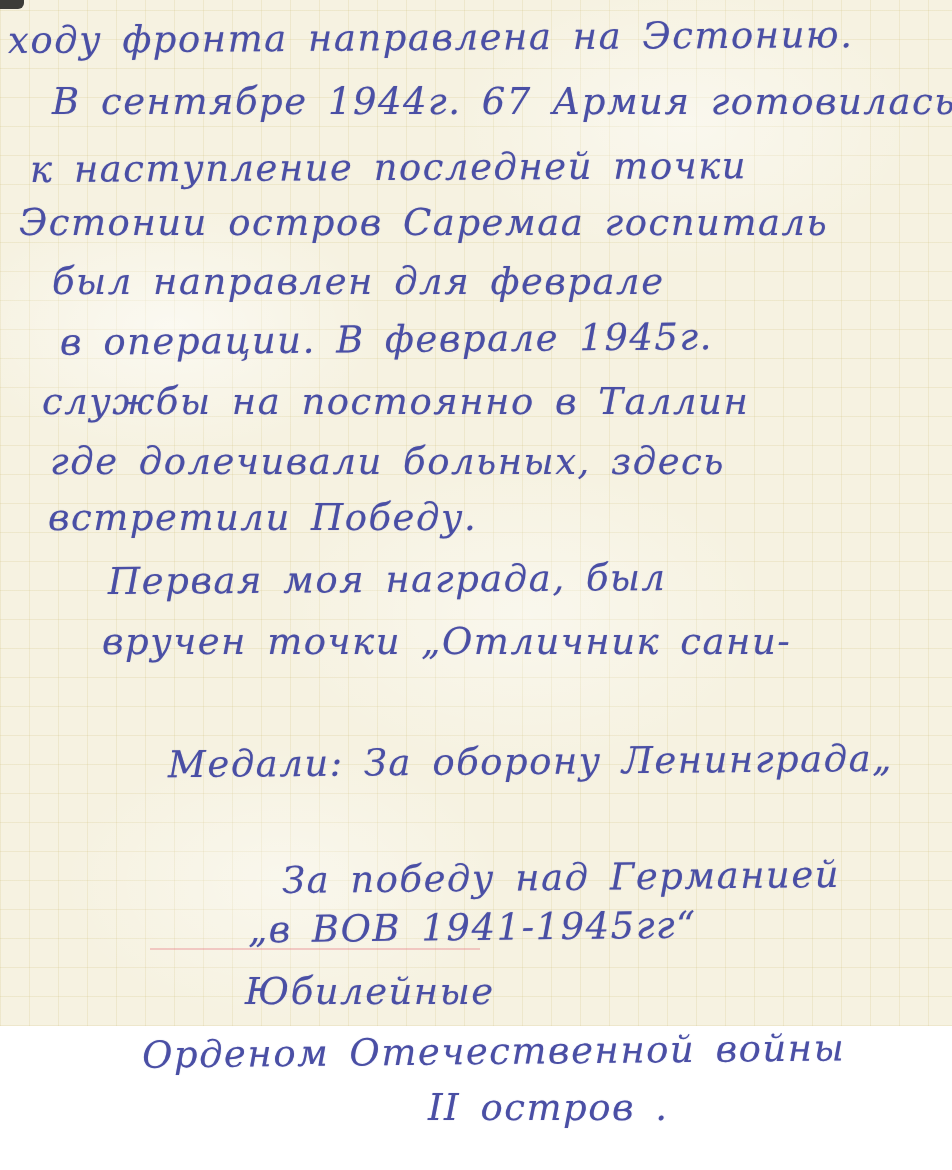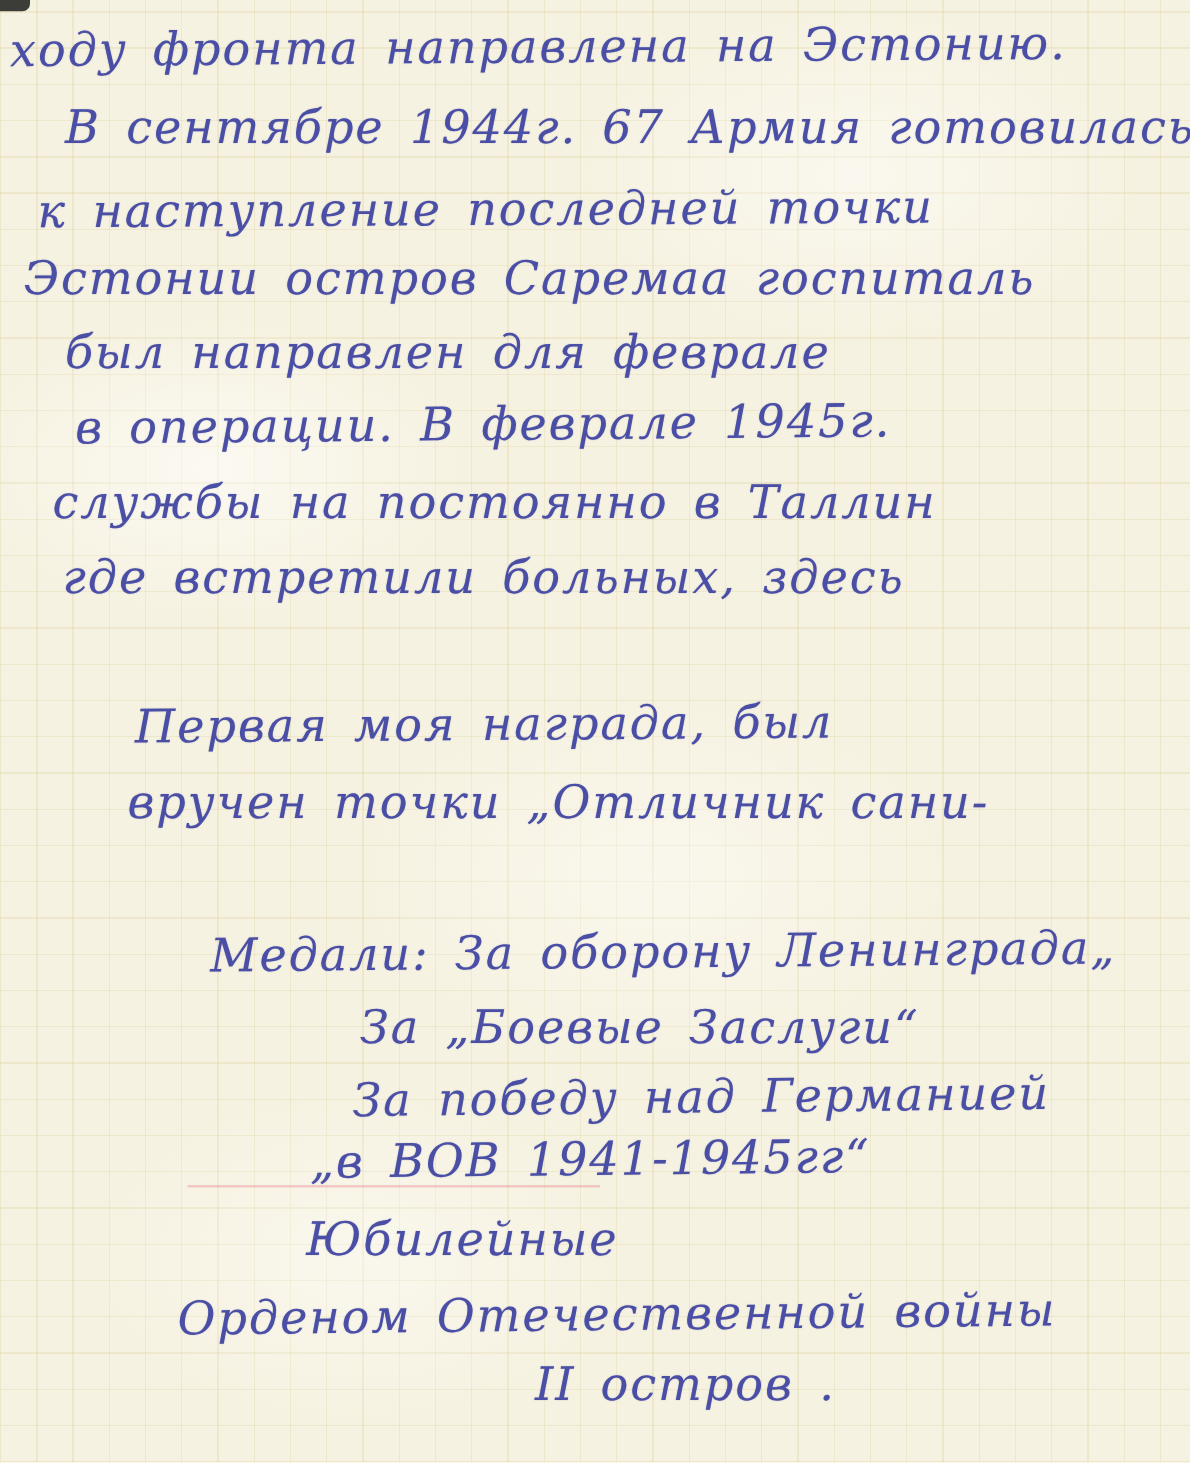--- a/index.html
+++ b/index.html
@@ -7,21 +7,21 @@
     padding: 0;
     width: 952px;
     height: 1170px;
     overflow: hidden;
     font-family: "DejaVu Serif", serif;
   }
 
   .page {
     position: relative;
     width: 952px;
-    height: 1170px;
+    height: 1026px;
     background-color: #f6f2e1;
     
     background-image:
       radial-gradient(ellipse 300px 180px at 18% 32%, rgba(255,255,255,0.55), rgba(255,255,255,0) 70%),
       radial-gradient(ellipse 340px 200px at 72% 12%, rgba(255,255,255,0.45), rgba(255,255,255,0) 70%),
       radial-gradient(ellipse 360px 220px at 55% 60%, rgba(255,255,255,0.4), rgba(255,255,255,0) 70%),
       radial-gradient(ellipse 320px 200px at 30% 86%, rgba(255,255,255,0.4), rgba(255,255,255,0) 70%),
       repeating-linear-gradient(0deg, rgba(205,188,118,0.20) 0px, rgba(205,188,118,0.20) 1px, rgba(0,0,0,0) 1px, rgba(0,0,0,0) 29px),
       repeating-linear-gradient(90deg, rgba(205,188,118,0.20) 0px, rgba(205,188,118,0.20) 1px, rgba(0,0,0,0) 1px, rgba(0,0,0,0) 29px);
   }
@@ -86,24 +86,24 @@
   <div class="corner-speck"></div>
   <div class="pink-margin-line"></div>
 
   <div class="hand-line l0">ходу фронта направлена на Эстонию.</div>
   <div class="hand-line l1">В сентябре 1944г. 67 Армия готовилась</div>
   <div class="hand-line l2">к наступление последней точки</div>
   <div class="hand-line l3">Эстонии остров Саремаа госпиталь</div>
   <div class="hand-line l4">был направлен для феврале</div>
   <div class="hand-line l5">в операции. В феврале 1945г.</div>
   <div class="hand-line l6">службы на постоянно в Таллин</div>
-  <div class="hand-line l7">где встретили больных, здесь</div>
+  <div class="hand-line l7">где долечивали больных, здесь</div>
+  <div class="hand-line l8">встретили Победу.</div>
   <div class="hand-line l9">Первая моя награда, был</div>
   <div class="hand-line l10">вручен точки „Отличник сани-</div>
   <div class="hand-line l12">Медали: За оборону Ленинграда„</div>
-  <div class="hand-line l13">За „Боевые Заслуги“</div>
   <div class="hand-line l14">За победу над Германией</div>
   <div class="hand-line l15">„в ВОВ 1941-1945гг“</div>
   <div class="hand-line l16">Юбилейные</div>
   <div class="hand-line l17">Орденом Отечественной войны</div>
   <div class="hand-line l18">II остров .</div>
 
 </div>
 
 </body></html>

